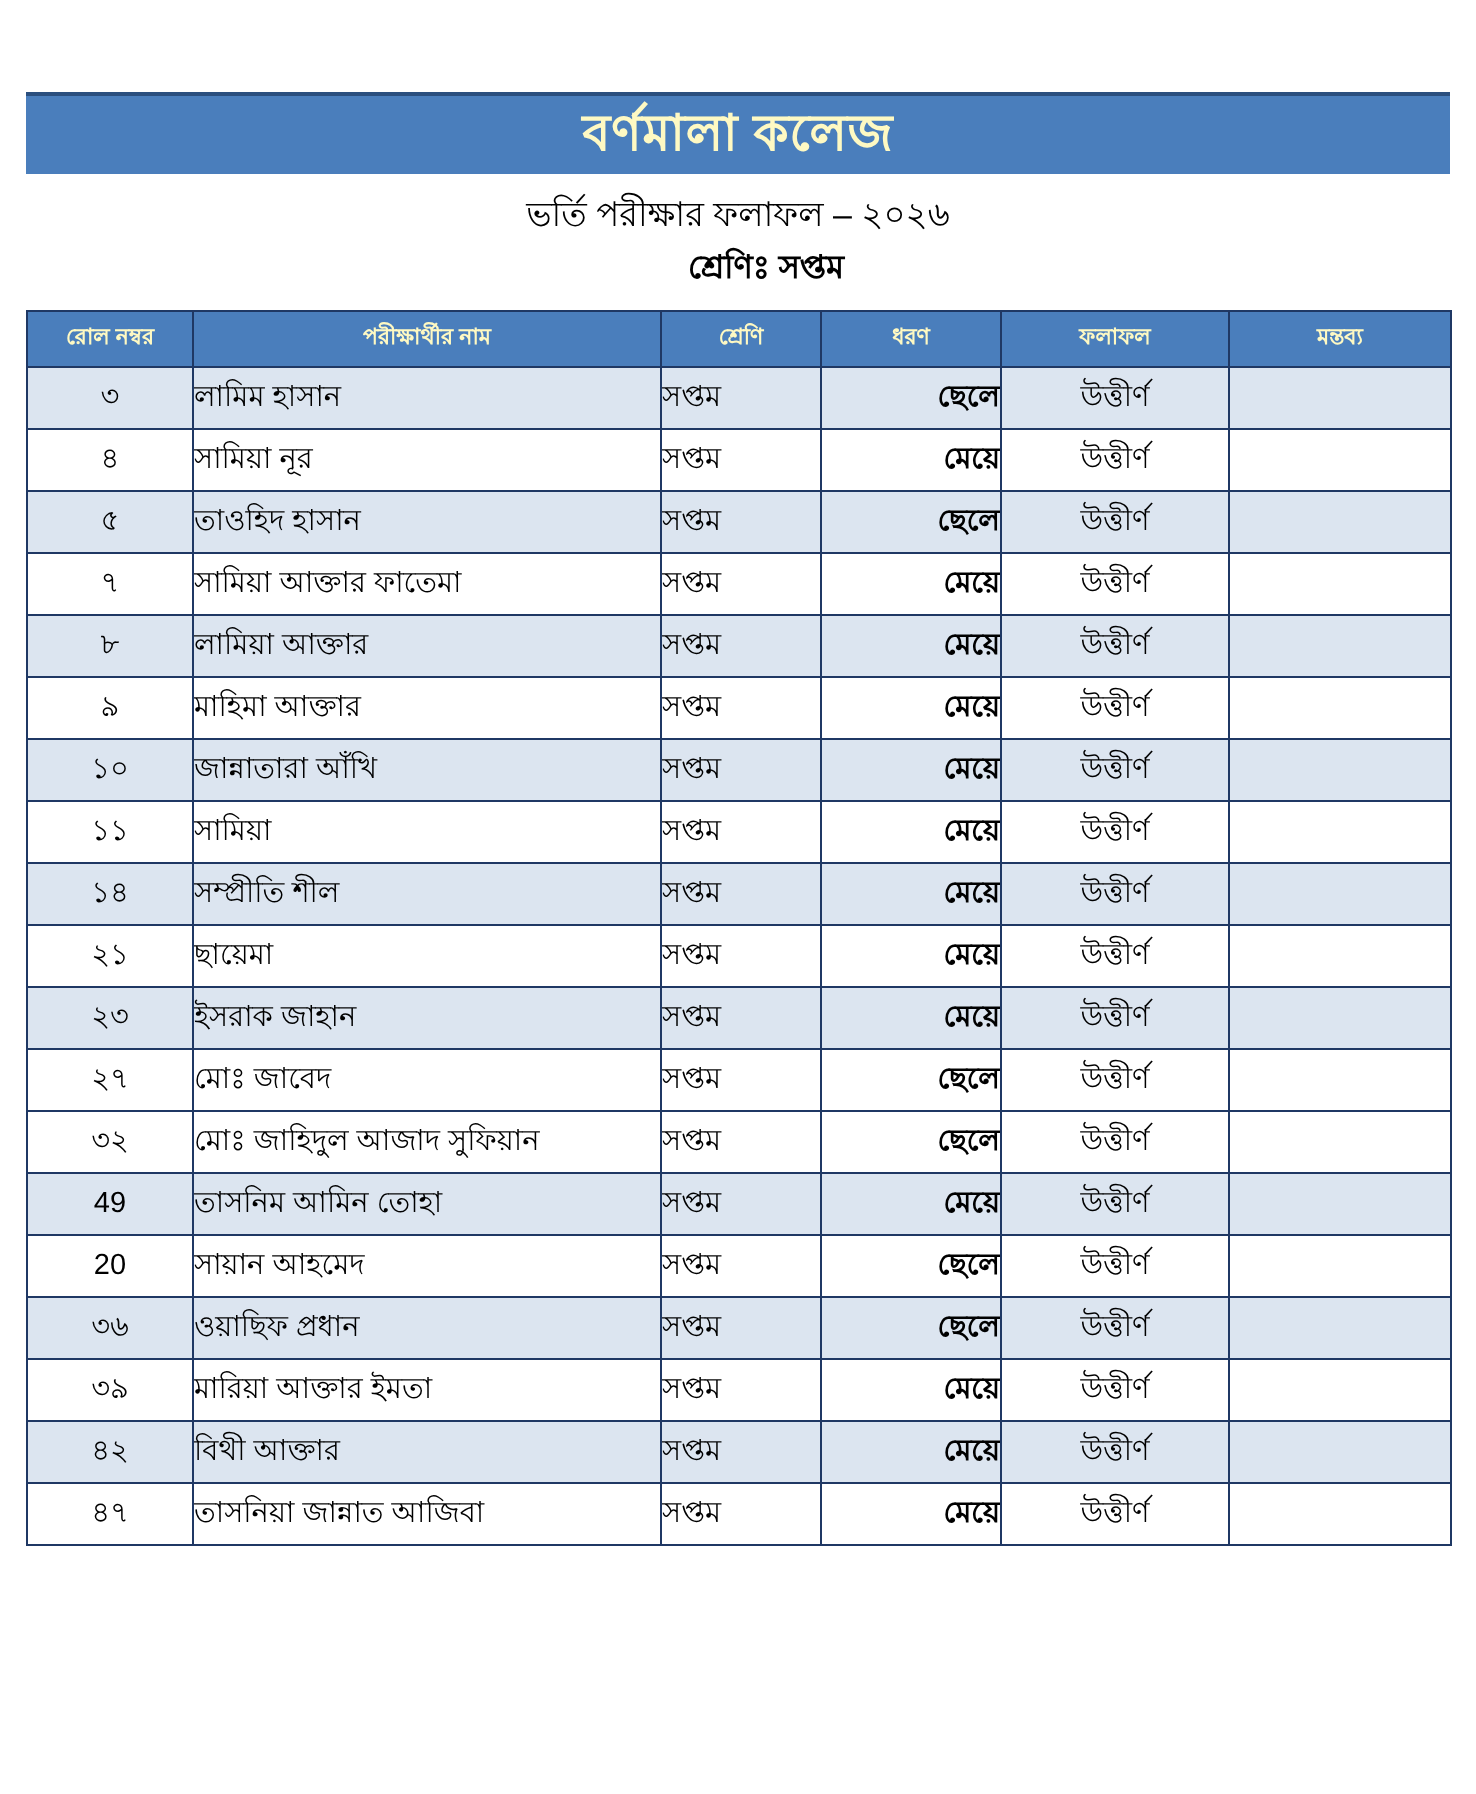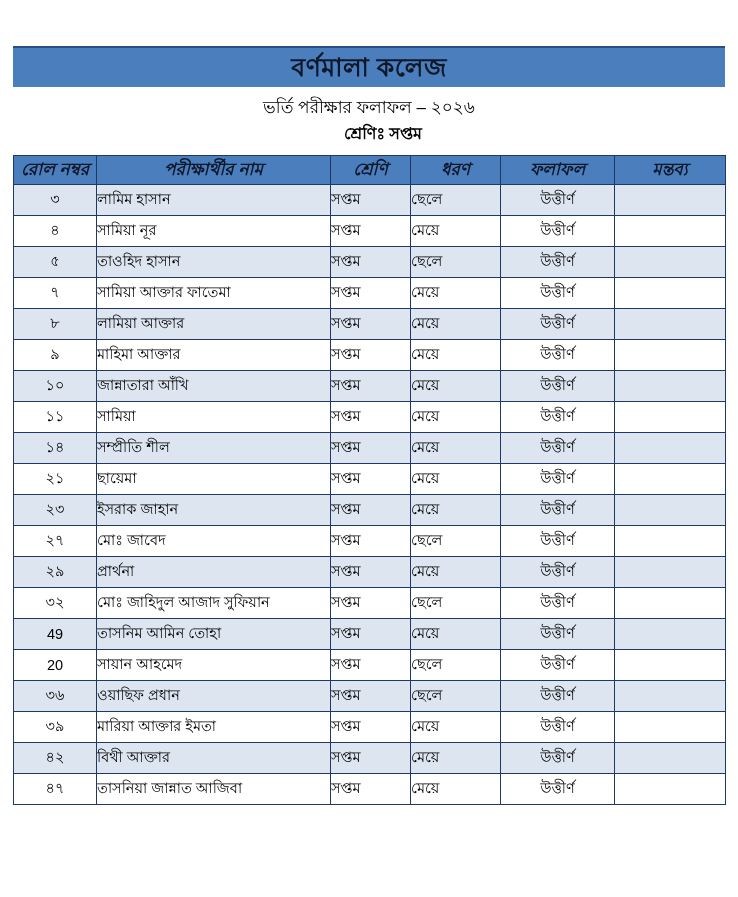--- a/index.html
+++ b/index.html
@@ -29,21 +29,21 @@
     width: 712px;
     height: 41px;
     background: #4a7ebc;
     border-top: 2px solid #2b4f7e;
     box-sizing: border-box;
     display: flex;
     align-items: center;
     justify-content: center;
   }
   .banner-title {
-    color: #0f172a;
+    color: #fef9c3;
     font-size: 25px;
     font-weight: bold;
     letter-spacing: 0.5px;
     line-height: 1;
     white-space: nowrap;
   }
 
   .subtitle-1 {
     position: absolute;
     left: 0;
@@ -86,38 +86,37 @@
     border: 1px solid #1f3864;
     padding: 0;
     height: 30px;
     font-size: 14.5px;
     color: #000000;
     overflow: hidden;
     white-space: nowrap;
   }
   table.results thead th {
     background: #4a7ebc;
-    color: #0f172a;
+    color: #fef9c3;
     font-weight: bold;
     text-align: center;
     height: 27px;
-    font-size: 17px;
+    font-size: 11px;
     border-color: #1f3864;
-    font-style: italic;
   }
   table.results tbody tr.alt td {
     background: #dce5f0;
   }
   table.results tbody tr.plain td {
     background: #ffffff;
   }
   td.c-roll   { text-align: center; }
   td.c-name   { text-align: left; padding-left: 7px; }
   td.c-class  { }
-  td.c-type   { text-align: left; }
+  td.c-type   { text-align: right; font-weight: bold; }
   td.c-result { text-align: center; }
   td.c-note   { text-align: center; }
 
   col.w-roll   { width: 83px; }
   col.w-name   { width: 234px; }
   col.w-class  { width: 80px; }
   col.w-type   { width: 90px; }
   col.w-result { width: 114px; }
   col.w-note   { width: 111px; }
 </style>
@@ -244,28 +243,20 @@
             <td class="c-note"></td>
           </tr>
           <tr class="plain">
             <td class="c-roll">২৭</td>
             <td class="c-name">মোঃ জাবেদ</td>
             <td class="c-class">সপ্তম</td>
             <td class="c-type">ছেলে</td>
             <td class="c-result">উত্তীর্ণ</td>
             <td class="c-note"></td>
           </tr>
-          <tr class="alt">
-            <td class="c-roll">২৯</td>
-            <td class="c-name">প্রার্থনা</td>
-            <td class="c-class">সপ্তম</td>
-            <td class="c-type">মেয়ে</td>
-            <td class="c-result">উত্তীর্ণ</td>
-            <td class="c-note"></td>
-          </tr>
           <tr class="plain">
             <td class="c-roll">৩২</td>
             <td class="c-name">মোঃ জাহিদুল আজাদ সুফিয়ান</td>
             <td class="c-class">সপ্তম</td>
             <td class="c-type">ছেলে</td>
             <td class="c-result">উত্তীর্ণ</td>
             <td class="c-note"></td>
           </tr>
           <tr class="alt">
             <td class="c-roll">49</td>

